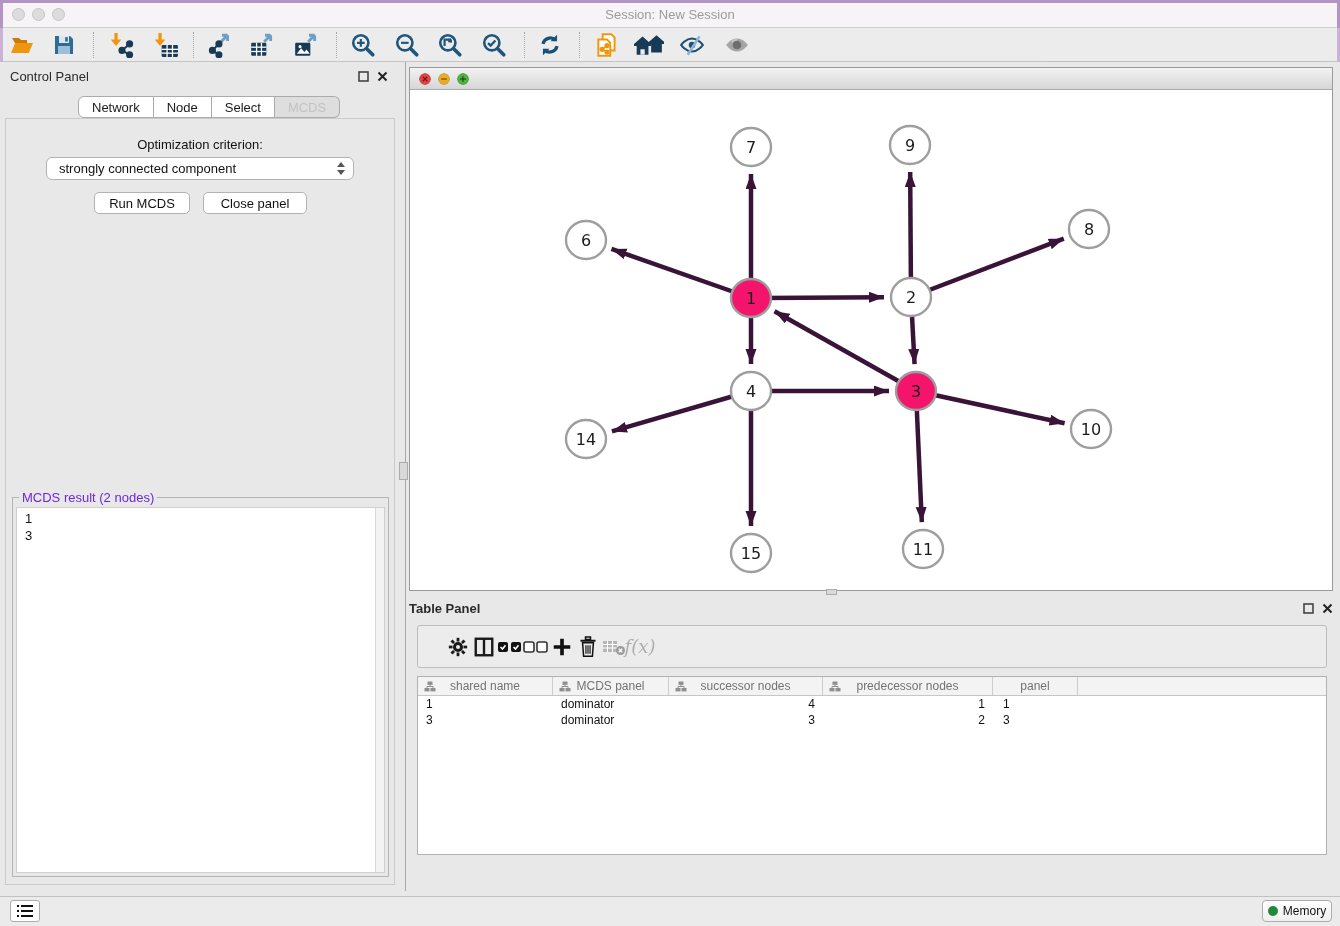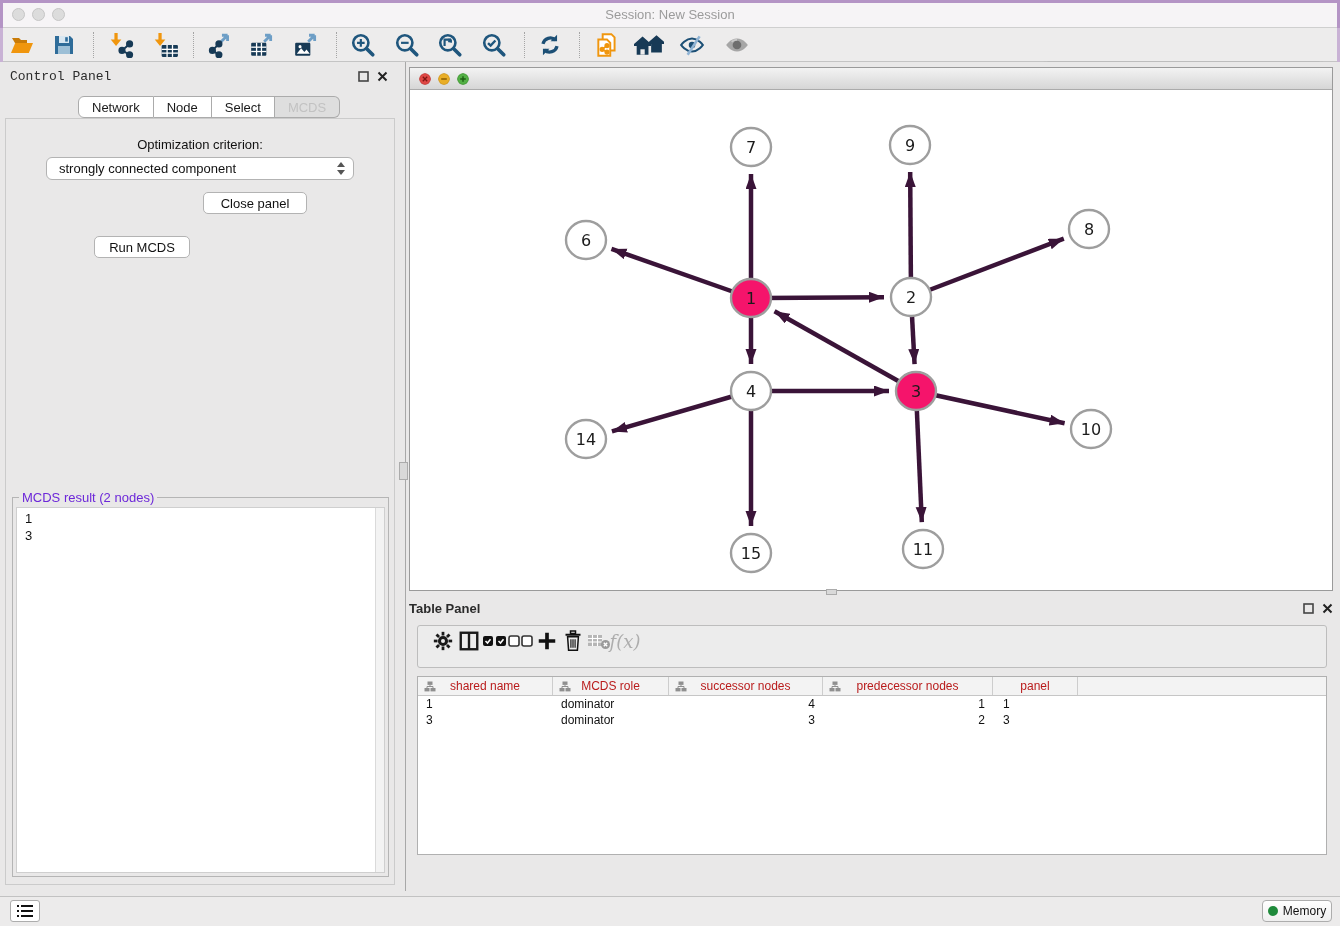--- a/index.html
+++ b/index.html
@@ -29,41 +29,41 @@
   #search-box { left:1037px; top:33px; width:293px; height:22px; background:#fff;
     border:1px solid #BDBDBD; border-radius:11px; display:flex; align-items:center; padding-left:7px; }
   #search-box input { border:none; outline:none; flex:1; font-size:12px; background:transparent; padding-left:4px; }
 
   
   #workspace { left:0; top:62px; width:1340px; height:834px; background:#E9E8E8; }
 
   
   .panel-title { font-size:13px; color:#2b2b2b; }
   .win-btn { width:11px; height:11px; }
-  #cp-title { left:10px; top:7px;font-family:Liberation Mono, monospace; }
+  #cp-title { left:10px; top:7px; }
   #cp-float { left:358px; top:9px; } #cp-close { left:377px; top:9px; }
   .seg-group { display:flex; height:22px; }
   .seg { border:1px solid #ABABAB; border-left:none; background:#fff; font-size:13px;
     color:#1a1a1a; display:flex; align-items:center; justify-content:center; padding:0 13px; cursor:default; }
   .seg:first-child { border-left:1px solid #ABABAB; border-radius:6px 0 0 6px; }
   .seg:last-child { border-radius:0 6px 6px 0; }
   .seg.sel-dim { background:#DEDEDE; color:#C2C2C2; }
   #cp-tabs { left:78px; top:34px; }
   #cp-content { left:5px; top:56px; width:390px; height:767px; border:1px solid #CBCBCB; background:#E9E8E8; }
   #opt-label { left:0; top:75px; width:400px; text-align:center; font-size:13px; color:#111; }
   #criterion-select { left:46px; top:95px; width:308px; height:23px; background:#fff;
     border:1px solid #B3B3B3; border-radius:6px; font-size:13px; display:flex; align-items:center;
     padding-left:12px; color:#111; }
   .updown { position:absolute; right:8px; top:4px; }
   .updown div { width:0; height:0; border-left:4px solid transparent; border-right:4px solid transparent; }
   .updown .up { border-bottom:5px solid #555; margin-bottom:3px; }
   .updown .dn { border-top:5px solid #555; }
   .push-btn { height:22px; background:#fff; border:1px solid #B3B3B3; border-radius:5px;
     font-size:13px; color:#111; display:flex; align-items:center; justify-content:center; }
-  #run-btn { left:94px; top:130px; width:96px;margin-top:44px; }
+  #run-btn { left:94px; top:130px; width:96px; }
   #closep-btn { left:203px; top:130px; width:104px; }
   #mcds-fieldset { left:12px; top:428px; width:377px; height:387px;
     border:1px solid #B5B5B5; background:#E9E8E8; }
   #mcds-fieldset legend { font-size:13px; color:#6d28d9; margin-left:6px; padding:0 3px; }
   #mcds-result-box { position:absolute; left:3px; top:2px; right:3px; bottom:3px; background:#fff;
     border:1px solid #CFCFCF; }
   #mcds-result-text { font-size:13px; color:#111; line-height:17px; padding:2px 0 0 8px; white-space:pre-line; }
   #mcds-scroll { position:absolute; right:0; top:0; width:9px; bottom:0; background:#F3F3F3; border-left:1px solid #DADADA; }
 
   
@@ -79,27 +79,27 @@
   #nw-title { left:0; right:0; top:4px; text-align:center; font-size:13px; color:#111; }
   .nw-light { top:5px; width:12px; height:12px; border-radius:50%; }
   #nw-canvas { left:0; top:22px; width:922px; height:500px; background:#fff; }
   #net-svg text { font-family:"DejaVu Sans","Liberation Sans",sans-serif; font-size:16px; fill:#1b1b1b; }
 
   
   #table-panel { left:409px; top:534px; width:931px; height:295px; background:#E9E8E8; }
   #tp-title { left:0; top:5px;font-weight:bold; }
   #tp-float { left:894px; top:7px; } #tp-close { left:913px; top:7px; }
   #tp-toolbar { left:8px; top:29px; width:910px; height:43px; background:#ECECEC;
-    border:1px solid #BDBDBD; border-radius:3px; display:flex; padding-left:12px; }
+    border:1px solid #BDBDBD; border-radius:3px; display:flex; align-items:center; padding-left:27px; }
   .tpt-icon { display:flex; align-items:center; justify-content:center; width:26px; height:30px; }
   #fx-icon { font-family:"DejaVu Serif","Liberation Serif",serif; font-style:italic; font-size:18px; color:#ADADAD; }
   #tp-table { left:8px; top:80px; width:910px; height:179px; background:#fff; border:1px solid #B0B0B0; }
   #tp-header { display:flex; height:19px; background:#F3F3F3; border-bottom:1px solid #C6C6C6; }
   .th { position:relative; border-right:1px solid #CDCDCD; display:flex; align-items:center;
-    justify-content:center; font-size:12px; color:#b91c1c; }
+    justify-content:center; font-size:12px; color:#737373; }
   .th .tree-ic { position:absolute; left:6px; top:4px; }
   .tr { display:flex; height:16px; font-size:12px; color:#111; }
   .td { padding:1px 8px 0 8px; overflow:hidden; white-space:nowrap; }
   .num { text-align:right; }
   #tp-tabs { left:274px; top:269px; }
 
   
   #statusbar { left:0; top:896px; width:1340px; height:30px; background:#ECEBEB; border-top:1px solid #C2C2C2; }
   #list-btn { left:10px; top:3px; width:30px; height:22px; background:#fff;
     border:1px solid #ADADAD; border-radius:3px; display:flex; align-items:center; justify-content:center; }
@@ -508,21 +508,21 @@
             </svg>
           <span>shared name</span>
         </div>
         <div class="th" style="width:116px">
           <svg class="tree-ic" width="12" height="11" viewBox="0 0 12 11">
               <rect x="3.5" y="0.5" width="5" height="3.4" fill="#8F8F8F"></rect>
               <rect x="0.5" y="7" width="5" height="3.4" fill="#8F8F8F"></rect>
               <rect x="6.5" y="7" width="5" height="3.4" fill="#8F8F8F"></rect>
               <path d="M6 4v1.5M3 7V5.5h6V7" stroke="#8F8F8F" fill="none"></path>
             </svg>
-          <span>MCDS role</span>
+          <span>MCDS panel</span>
         </div>
         <div class="th" style="width:154px">
           <svg class="tree-ic" width="12" height="11" viewBox="0 0 12 11">
               <rect x="3.5" y="0.5" width="5" height="3.4" fill="#8F8F8F"></rect>
               <rect x="0.5" y="7" width="5" height="3.4" fill="#8F8F8F"></rect>
               <rect x="6.5" y="7" width="5" height="3.4" fill="#8F8F8F"></rect>
               <path d="M6 4v1.5M3 7V5.5h6V7" stroke="#8F8F8F" fill="none"></path>
             </svg>
           <span>successor nodes</span>
         </div>

